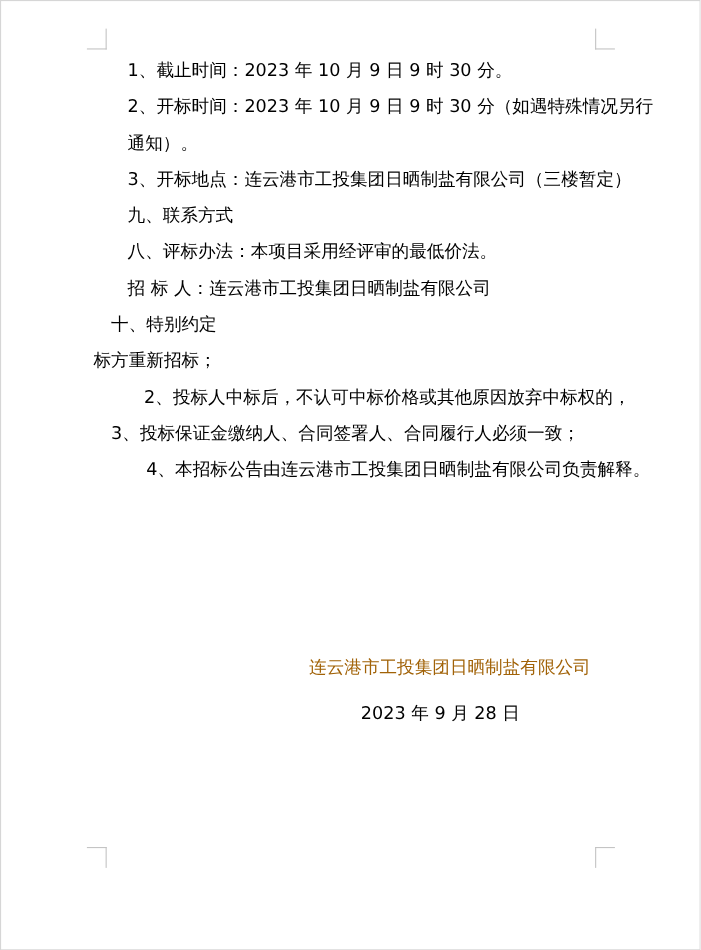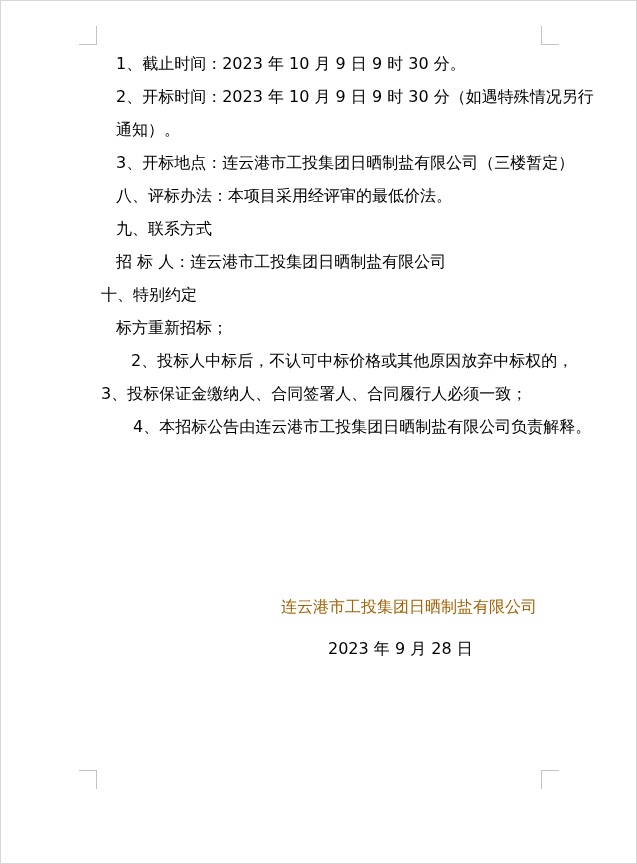--- a/index.html
+++ b/index.html
@@ -35,21 +35,21 @@
     width: 552px;
   }
   .line {
     font-size: 16px;
     line-height: 33px;
     color: #000000;
     white-space: pre;
     letter-spacing: 0px;
   }
   
-  .i0 { padding-left: 115px;  }  
+  .i0 { padding-left: 84px;  }  
   .i1 { padding-left: 115px; }  
   .i2 { padding-left: 130px; }  
   .i3 { padding-left: 100px; }  
   .i4 { padding-left: 132px; }
 
   .sig-company {
     position: absolute;
     left: 280px;
     top: 596px;
     font-size: 16px;
@@ -75,22 +75,22 @@
   <div class="crop tl"></div>
   <div class="crop tr"></div>
   <div class="crop bl"></div>
   <div class="crop br"></div>
 
   <div class="content">
     <div class="line i1">1、截止时间：2023 年 10 月 9 日 9 时 30 分。</div>
     <div class="line i1">2、开标时间：2023 年 10 月 9 日 9 时 30 分（如遇特殊情况另行</div>
     <div class="line i1">通知）。</div>
     <div class="line i1">3、开标地点：连云港市工投集团日晒制盐有限公司（三楼暂定）</div>
+    <div class="line i1">九、联系方式</div>
     <div class="line i1">八、评标办法：本项目采用经评审的最低价法。</div>
-    <div class="line i1">九、联系方式</div>
     <div class="line i1">招 标 人：连云港市工投集团日晒制盐有限公司</div>
     <div class="line i3">十、特别约定</div>
     <div class="line i0">标方重新招标；</div>
     <div class="line i2">2、投标人中标后，不认可中标价格或其他原因放弃中标权的，</div>
     <div class="line i3">3、投标保证金缴纳人、合同签署人、合同履行人必须一致；</div>
     <div class="line i4">4、本招标公告由连云港市工投集团日晒制盐有限公司负责解释。</div>
   </div>
 
   <div class="sig-company">连云港市工投集团日晒制盐有限公司</div>
   <div class="sig-date">2023 年 9 月 28 日</div>

